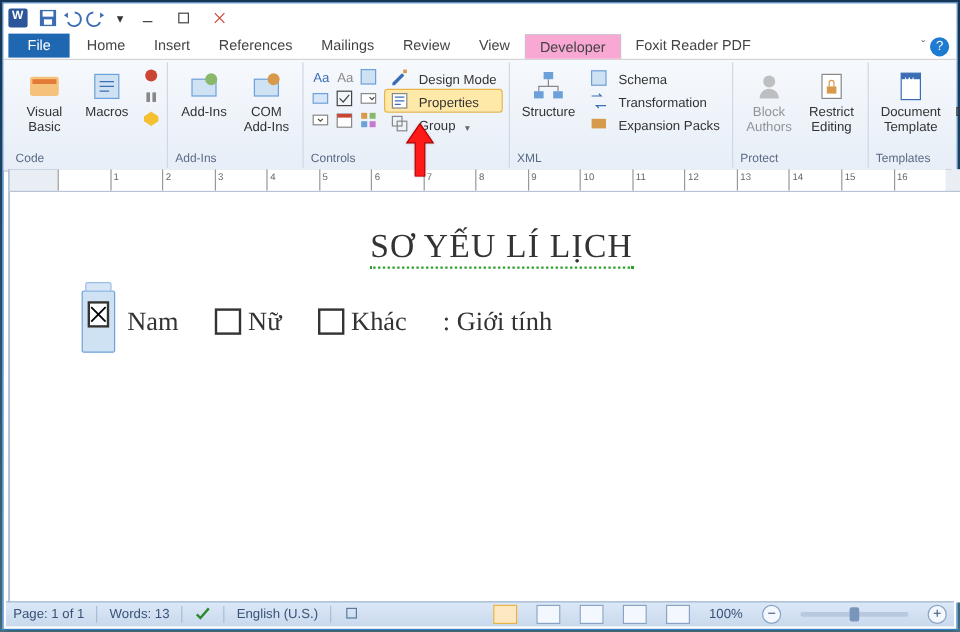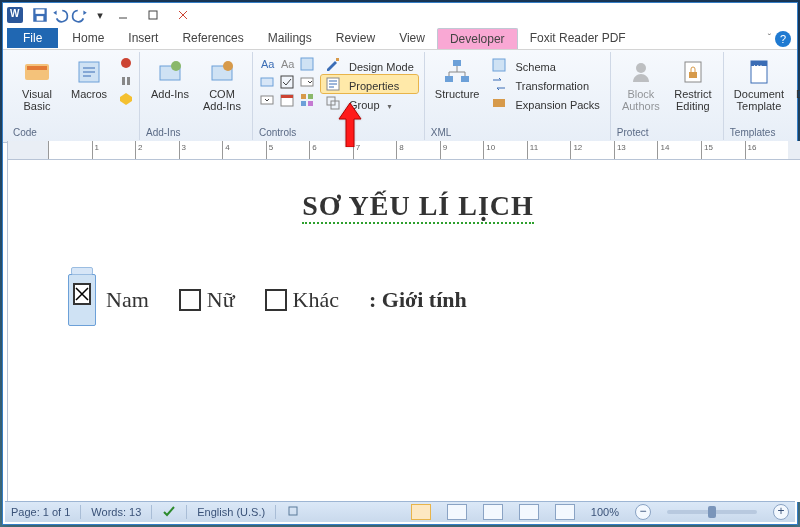--- a/index.html
+++ b/index.html
@@ -34,29 +34,29 @@
   
   .doc-wrap{position:absolute;top:138px;left:4px;right:4px;bottom:22px;background:#2a4a6a;display:flex}
   .vruler{width:18px;background:#e9eef5;border-right:1px solid #b8c4d6}
   .doc-col{flex:1;display:flex;flex-direction:column}
   .hruler{height:18px;background:#e9eef5;border-bottom:1px solid #b8c4d6;position:relative;font-size:8px;color:#666;overflow:hidden}
   .hruler-inner{position:absolute;left:40px;right:40px;top:0;bottom:0;background:#fff;display:flex}
   .tick{flex:1;border-left:1px solid #999;position:relative}
   .tick span{position:absolute;left:2px;top:2px}
   .scroll-area{flex:1;background:#b8c4d6;overflow:hidden;position:relative;display:flex;justify-content:center}
   .page{width:700px;min-height:360px;background:#fff;margin-top:0;box-shadow:0 2px 6px rgba(0,0,0,.3);padding:30px 60px;font-family:"Times New Roman",serif}
-  .doc-title{text-align:center;font-size:28px;font-weight:bold;margin-bottom:52px;letter-spacing:1px}
+  .doc-title{text-align:center;font-size:28px;font-weight:normal;margin-bottom:20px;letter-spacing:1px}
   .doc-title span{border-bottom:2px dotted #2da02d;padding-bottom:1px}
   .options-row{display:flex;align-items:center;gap:30px;font-size:22px}
   .chk-wrap{display:inline-flex;align-items:center;gap:6px}
   .chk{width:18px;height:18px;border:2px solid #333;display:inline-flex;align-items:center;justify-content:center;font-size:14px}
   .chk.sel-box{border:1px solid #6ca0d8;background:#cfe2f4;padding:10px 4px 22px 4px;border-radius:2px;position:relative}
   .chk.sel-box::before{content:"";position:absolute;top:-8px;left:2px;right:2px;height:6px;background:#d7e6f7;border:1px solid #9bbde1;border-radius:2px}
   .chk.sel-box .inner{width:18px;height:18px;border:2px solid #333;background:#fff;display:flex;align-items:center;justify-content:center}
-  .bold{font-weight:bold}
+  .bold{font-weight:normal}
   
   .red-arrow{position:absolute;top:100px;left:334px;z-index:50;pointer-events:none}
   .red-arrow svg{filter:drop-shadow(0 0 1px rgba(0,0,0,.2))}
   
   .status{position:absolute;bottom:2px;left:2px;right:2px;height:20px;background:linear-gradient(#dbe8f7,#c9d9ec);border-top:1px solid #9db5d3;display:flex;align-items:center;font-size:11px;color:#3a5278;padding:0 6px;gap:10px}
   .status .sep{width:1px;height:14px;background:#a9bdd6}
   .status-right{margin-left:auto;display:flex;align-items:center;gap:16px}
   .view-btn{width:18px;height:14px;border:1px solid #8aa3c4;background:#f3f8fe;cursor:pointer}
   .view-btn.active{background:#fde8c2;border-color:#e8b44a}
   .zoom-slider{width:90px;height:4px;background:#b8c9df;position:relative;border-radius:2px}

